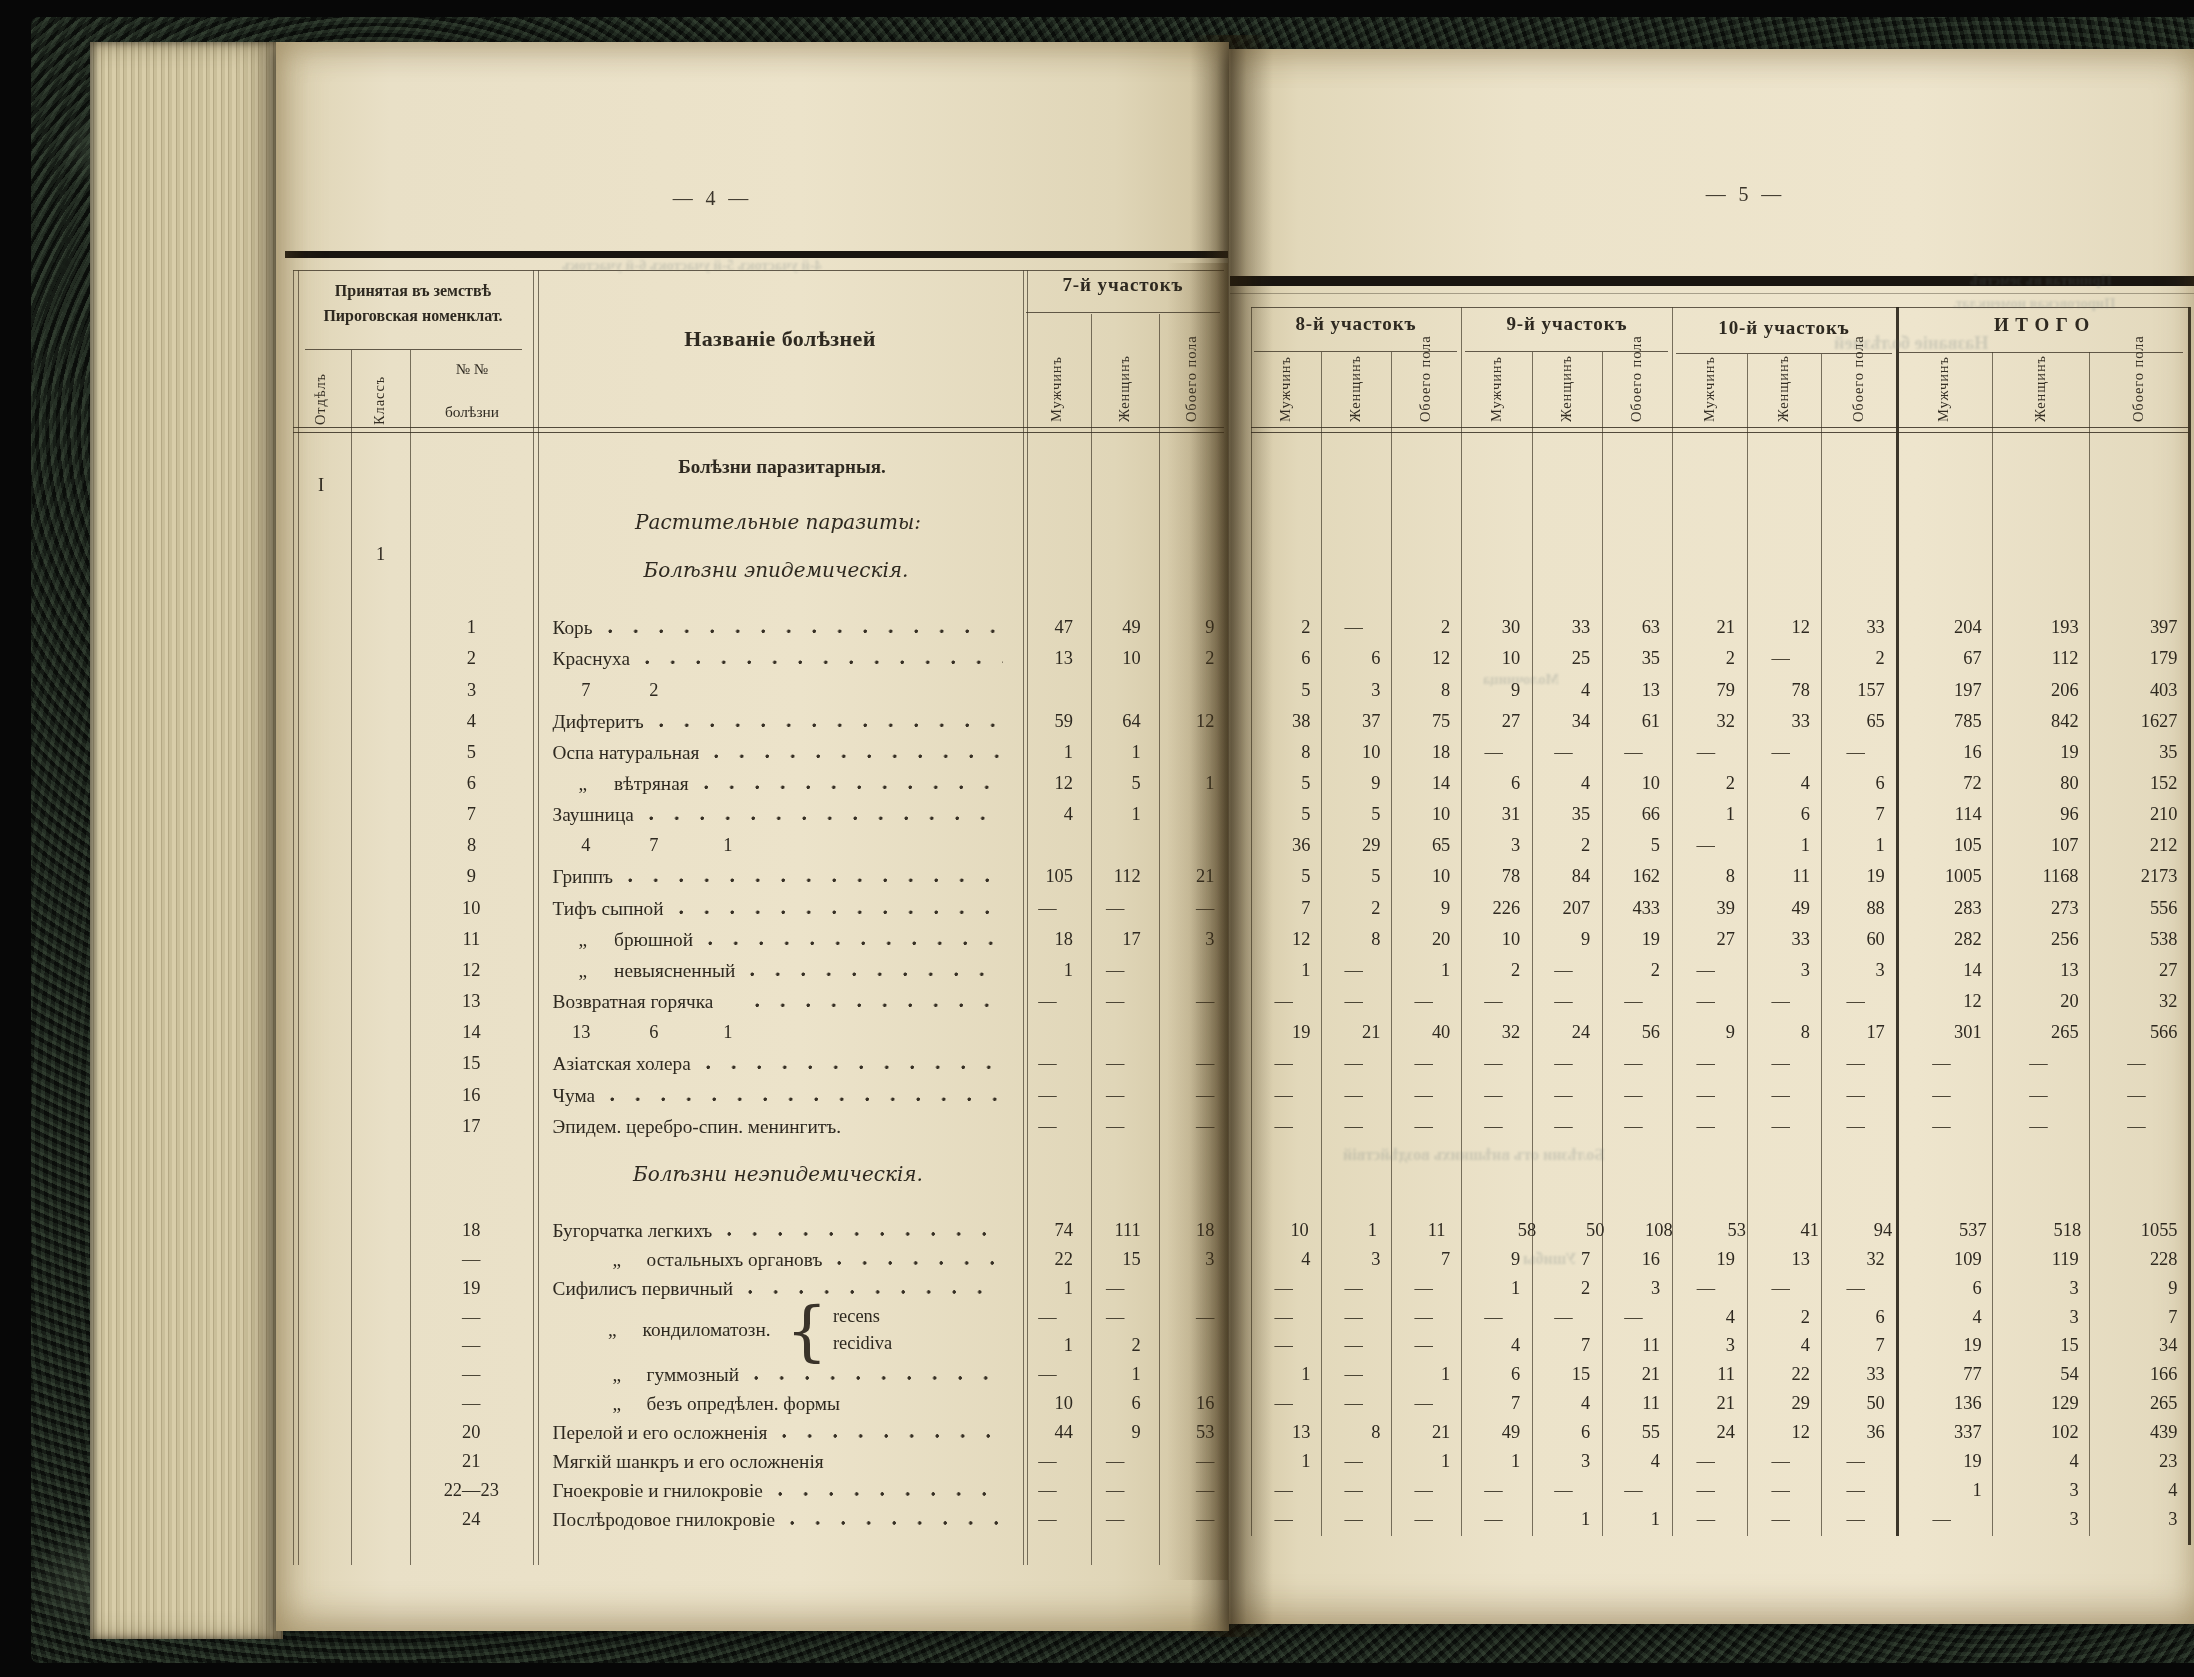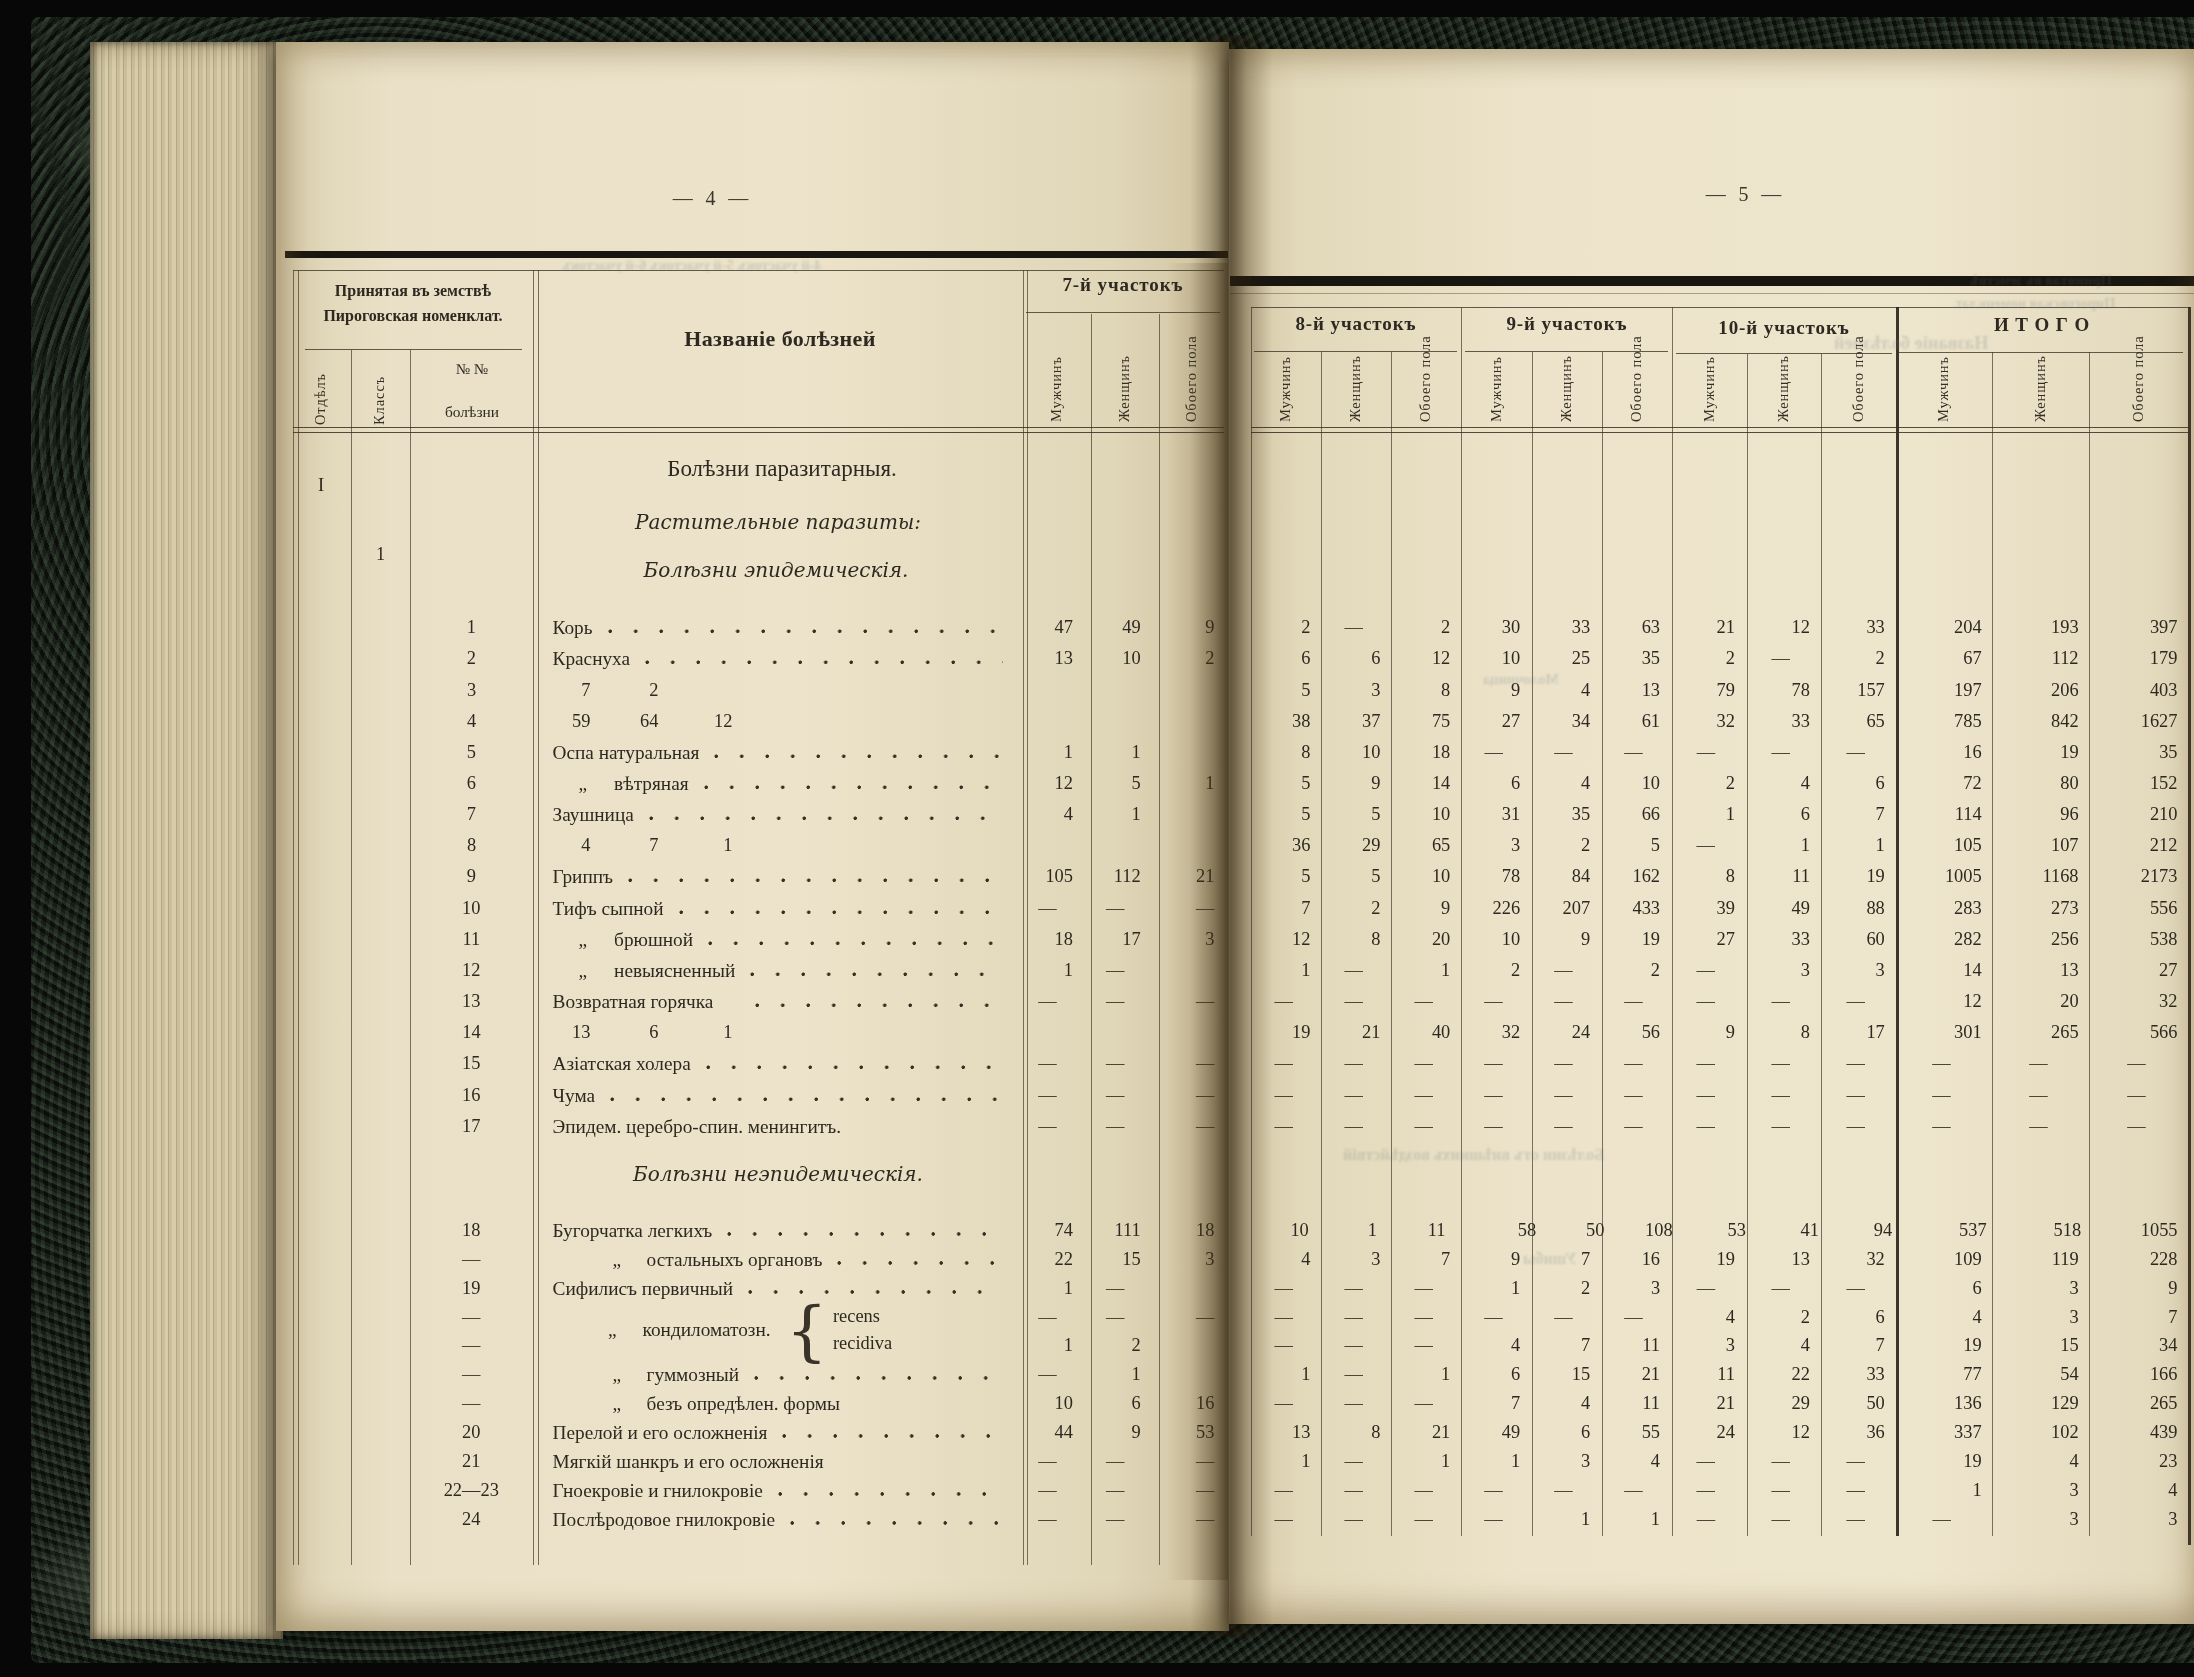--- a/index.html
+++ b/index.html
@@ -41,21 +41,21 @@
   .thick{position:absolute;background:#191510;}
   .dbl{position:absolute;border-top:1.3px solid rgba(55,47,34,.85);border-bottom:1.3px solid rgba(55,47,34,.85);}
   
   .t{position:absolute;white-space:nowrap;}
   .ctr{transform:translateX(-50%);}
   .pgnum{font-size:20px;letter-spacing:0.9px;color:#3a342a;}
   .nomen{font-weight:bold;font-size:16px;text-align:center;line-height:1.55;}
   .disease-hd{font-weight:bold;font-size:22px;letter-spacing:0.4px;}
   .dist{font-weight:bold;font-size:19px;letter-spacing:0.9px;}
   .vert{position:absolute;writing-mode:vertical-rl;transform:rotate(180deg);font-size:14.5px;letter-spacing:0.9px;color:#342e24;}
-  .sec-b{font-weight:normal;font-size:23px;}
+  .sec-b{font-weight:bold;font-size:19px;}
   .sec-i{font-style:italic;font-size:20px;font-family:"DejaVu Serif","Liberation Serif",serif;}
   .rownum{font-size:18.4px;}
   
   .rowline{position:absolute;display:flex;align-items:center;z-index:20;}
   .cell{height:100%;display:flex;align-items:center;box-sizing:border-box;font-size:18.4px;}
   .cell.no{justify-content:center;}
   .cell.val{justify-content:flex-end;padding-right:10.5px;}
   .cell.val.dash{justify-content:center;padding-right:4.4px;color:#453e30;}
   .cell.val.cut{overflow:hidden;justify-content:flex-end;padding-right:2.6px;}
   .cell.name{font-size:19.3px;overflow:hidden;}
@@ -227,20 +227,24 @@
         <div class="cell val" style="width:70px;">13</div>
         <div class="cell val" style="width:75px;">79</div>
         <div class="cell val" style="width:75px;">78</div>
         <div class="cell val" style="width:75px;">157</div>
         <div class="cell val" style="width:97px;">197</div>
         <div class="cell val" style="width:97px;">206</div>
         <div class="cell val" style="width:99px;">403</div>
       </div>
       <div class="rowline" style="left:410px;top:706px;width:807px;height:31px;">
         <div class="cell no rownum" style="width:123px;">4</div>
+        <div class="cell name" style="width:485px;">
+          <div class="t" style="position: static; margin-left: 20px;">Дифтеритъ</div>
+          <div class="dots"></div>
+        </div>
         <div class="cell val" style="width:68px;">59</div>
         <div class="cell val" style="width:68px;">64</div>
         <div class="cell val cut" style="width:66px;">12</div>
       </div>
       <div class="rowline" style="left:1251px;top:706px;width:937px;height:31px;">
         <div class="cell val" style="width:70px;">38</div>
         <div class="cell val" style="width:70px;">37</div>
         <div class="cell val" style="width:70px;">75</div>
         <div class="cell val" style="width:70px;">27</div>
         <div class="cell val" style="width:70px;">34</div>

